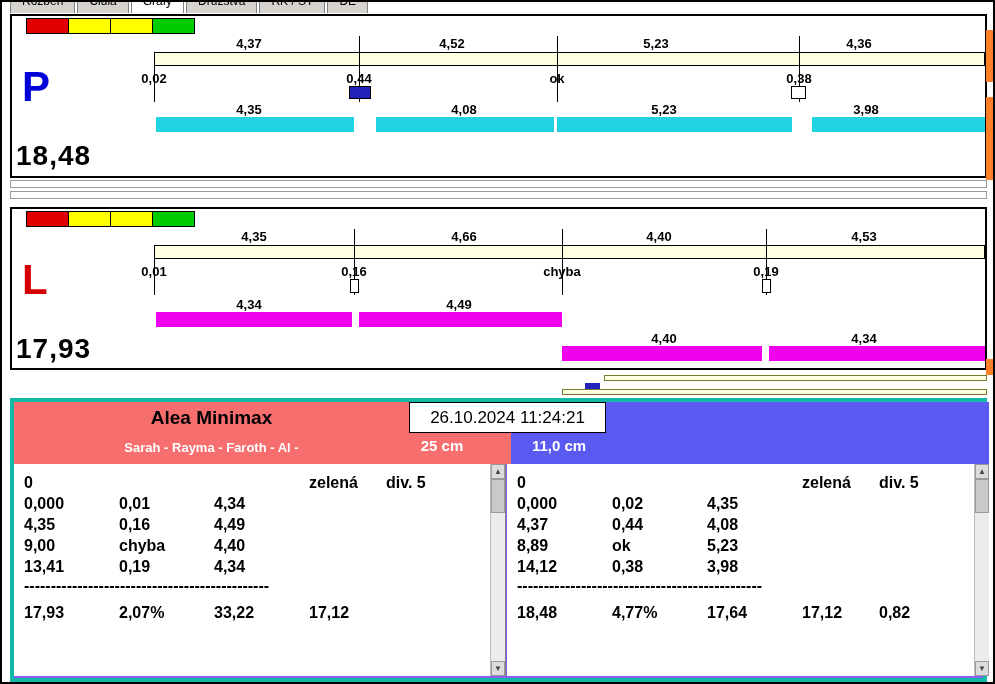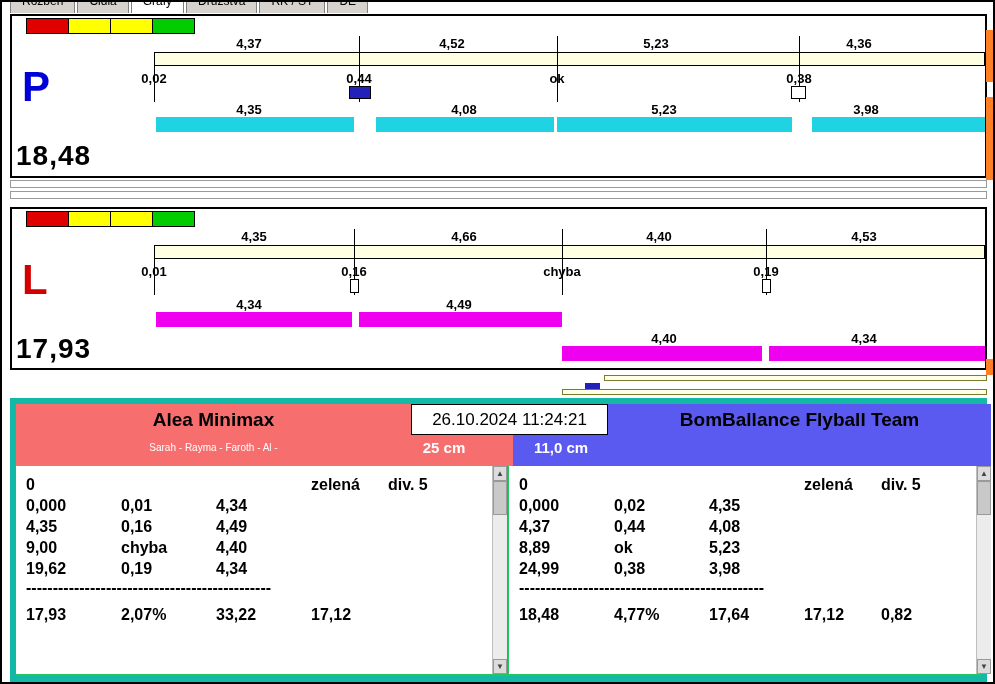--- a/index.html
+++ b/index.html
@@ -26,26 +26,26 @@
   .rbar.magenta{background:var(--magenta,#ef00ef)}
   .marker{position:absolute;border:1px solid #000;background:#fff}
   .lane-letter{position:absolute;left:10px;top:50px;font-size:42px;font-weight:bold;line-height:1}
   .lane-total{position:absolute;left:4px;top:124px;font-size:28px;font-weight:bold;letter-spacing:1px}
 
   .sep{position:absolute;left:8px;width:977px;height:8px;border:1px solid #9a9a9a;background:#fff}
   .thinbar{position:absolute;height:6px;background:var(--track,#ffffe1);border:1px solid #7a7a30}
   .bluedash{position:absolute;width:15px;height:6px;background:var(--marker-blue,#2222bb)}
 
   
-  .scoreboard{position:absolute;left:8px;top:396px;width:977px;height:284px;border:6px solid #14b8a6;background:#22c55e}
+  .scoreboard{position:absolute;left:8px;top:396px;width:977px;height:284px;border:4px solid #14b8a6;background:#8b5cf6}
   .hdr{position:absolute;top:0;height:62px}
   .hdr.red{left:0;width:497px;background:var(--team-red,#f76e6e)}
   .hdr.blue{left:497px;width:478px;background:var(--team-blue,#5a5af0)}
   .team-name{position:absolute;top:5px;font-size:19px;font-weight:bold;text-align:center;color:#000;white-space:nowrap}
-  .dogs{position:absolute;top:38px;font-size:10px;font-weight:normal;color:#fff;text-align:center;white-space:nowrap}
+  .dogs{position:absolute;top:38px;font-size:13px;font-weight:bold;color:#fff;text-align:center;white-space:nowrap}
   .jump{position:absolute;top:35px;font-size:15px;font-weight:bold;color:#fff;text-align:center;white-space:nowrap}
   .dtbox{position:absolute;left:395px;top:0;width:197px;height:31px;background:#fff;border:1px solid #000;
          font-size:17px;text-align:center;line-height:29px;font-weight:normal}
   .ttable{position:absolute;top:62px;bottom:2px;background:#fff;overflow:hidden}
   .ttable.left{left:0;width:492px;border-right:1px solid #808080}
   .ttable.right{left:493px;width:482px}
   .trow{position:absolute;left:0;right:16px;height:21px;font-size:16px;font-weight:bold}
   .c{position:absolute;white-space:nowrap}
   .c0{left:10px}.c1{left:105px}.c2{left:200px}.c3{left:295px}.c4{left:372px}
   .clip{width:280px;overflow:hidden;display:inline-block}
@@ -164,21 +164,20 @@
   <div class="bluedash" style="left:583px;top:381px"></div>
   <div class="thinbar" style="left:560px;top:387px;width:425px"></div>
 
   <div class="scoreboard">
     <div class="hdr red">
       <div class="team-name" style="left:0;width:395px">Alea Minimax</div>
       <div class="dogs" style="left:0;width:395px">Sarah - Rayma - Faroth - Al -</div>
       <div class="jump" style="left:388px;width:80px">25 cm</div>
     </div>
     <div class="hdr blue">
-      <div class="team-name" style="left:95px;width:383px">BomBallance Flyball Team</div>
       <div class="jump" style="left:8px;width:80px">11,0 cm</div>
     </div>
     <div class="dtbox">26.10.2024 11:24:21</div>
 
     <div class="ttable left">
       <div class="trow" style="top:10px">
         <span class="c c0">0</span>
         <span class="c c3">zelená</span>
         <span class="c c4">div. 5</span>
       </div>
@@ -191,21 +190,21 @@
         <span class="c c0">4,35</span>
         <span class="c c1">0,16</span>
         <span class="c c2">4,49</span>
       </div>
       <div class="trow" style="top:73px">
         <span class="c c0">9,00</span>
         <span class="c c1">chyba</span>
         <span class="c c2">4,40</span>
       </div>
       <div class="trow" style="top:94px">
-        <span class="c c0">19,62</span>
+        <span class="c c0">13,41</span>
         <span class="c c1">0,19</span>
         <span class="c c2">4,34</span>
       </div>
       <div class="trow" style="top:113px">
         <span class="c c0 clip">----------------------------------------------</span>
       </div>
       <div class="trow" style="top:140px">
         <span class="c c0">17,93</span>
         <span class="c c1">2,07%</span>
         <span class="c c2">33,22</span>
@@ -234,21 +233,21 @@
         <span class="c c0">4,37</span>
         <span class="c c1">0,44</span>
         <span class="c c2">4,08</span>
       </div>
       <div class="trow" style="top:73px">
         <span class="c c0">8,89</span>
         <span class="c c1">ok</span>
         <span class="c c2">5,23</span>
       </div>
       <div class="trow" style="top:94px">
-        <span class="c c0">24,99</span>
+        <span class="c c0">14,12</span>
         <span class="c c1">0,38</span>
         <span class="c c2">3,98</span>
       </div>
       <div class="trow" style="top:113px">
         <span class="c c0 clip">----------------------------------------------</span>
       </div>
       <div class="trow" style="top:140px">
         <span class="c c0">18,48</span>
         <span class="c c1">4,77%</span>
         <span class="c c2">17,64</span>

